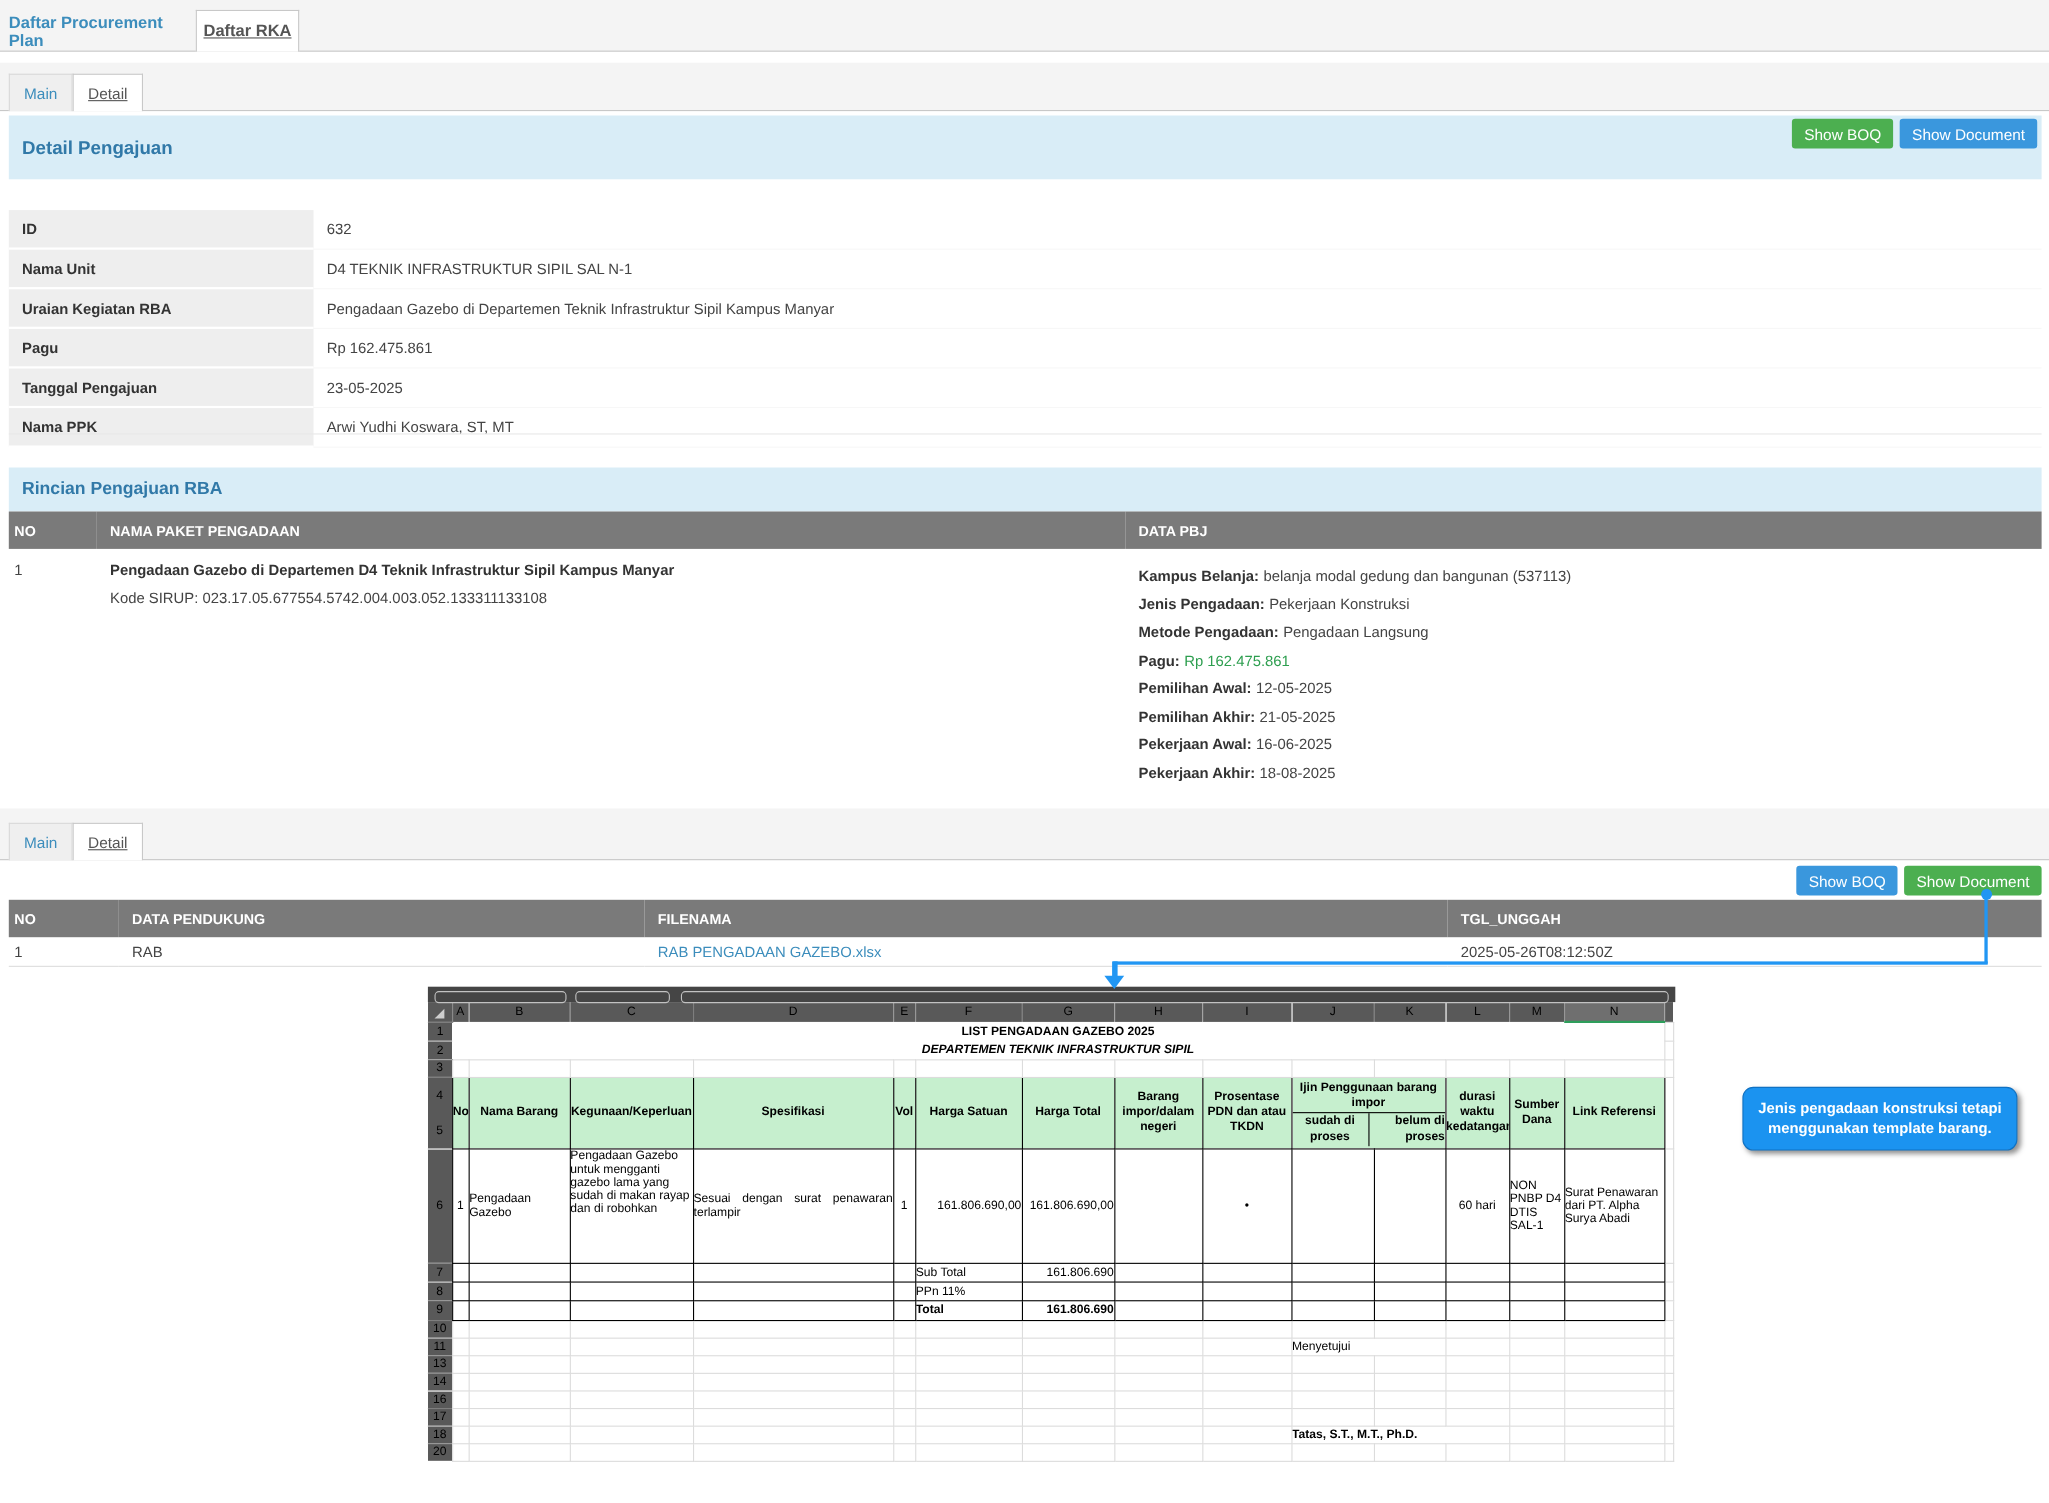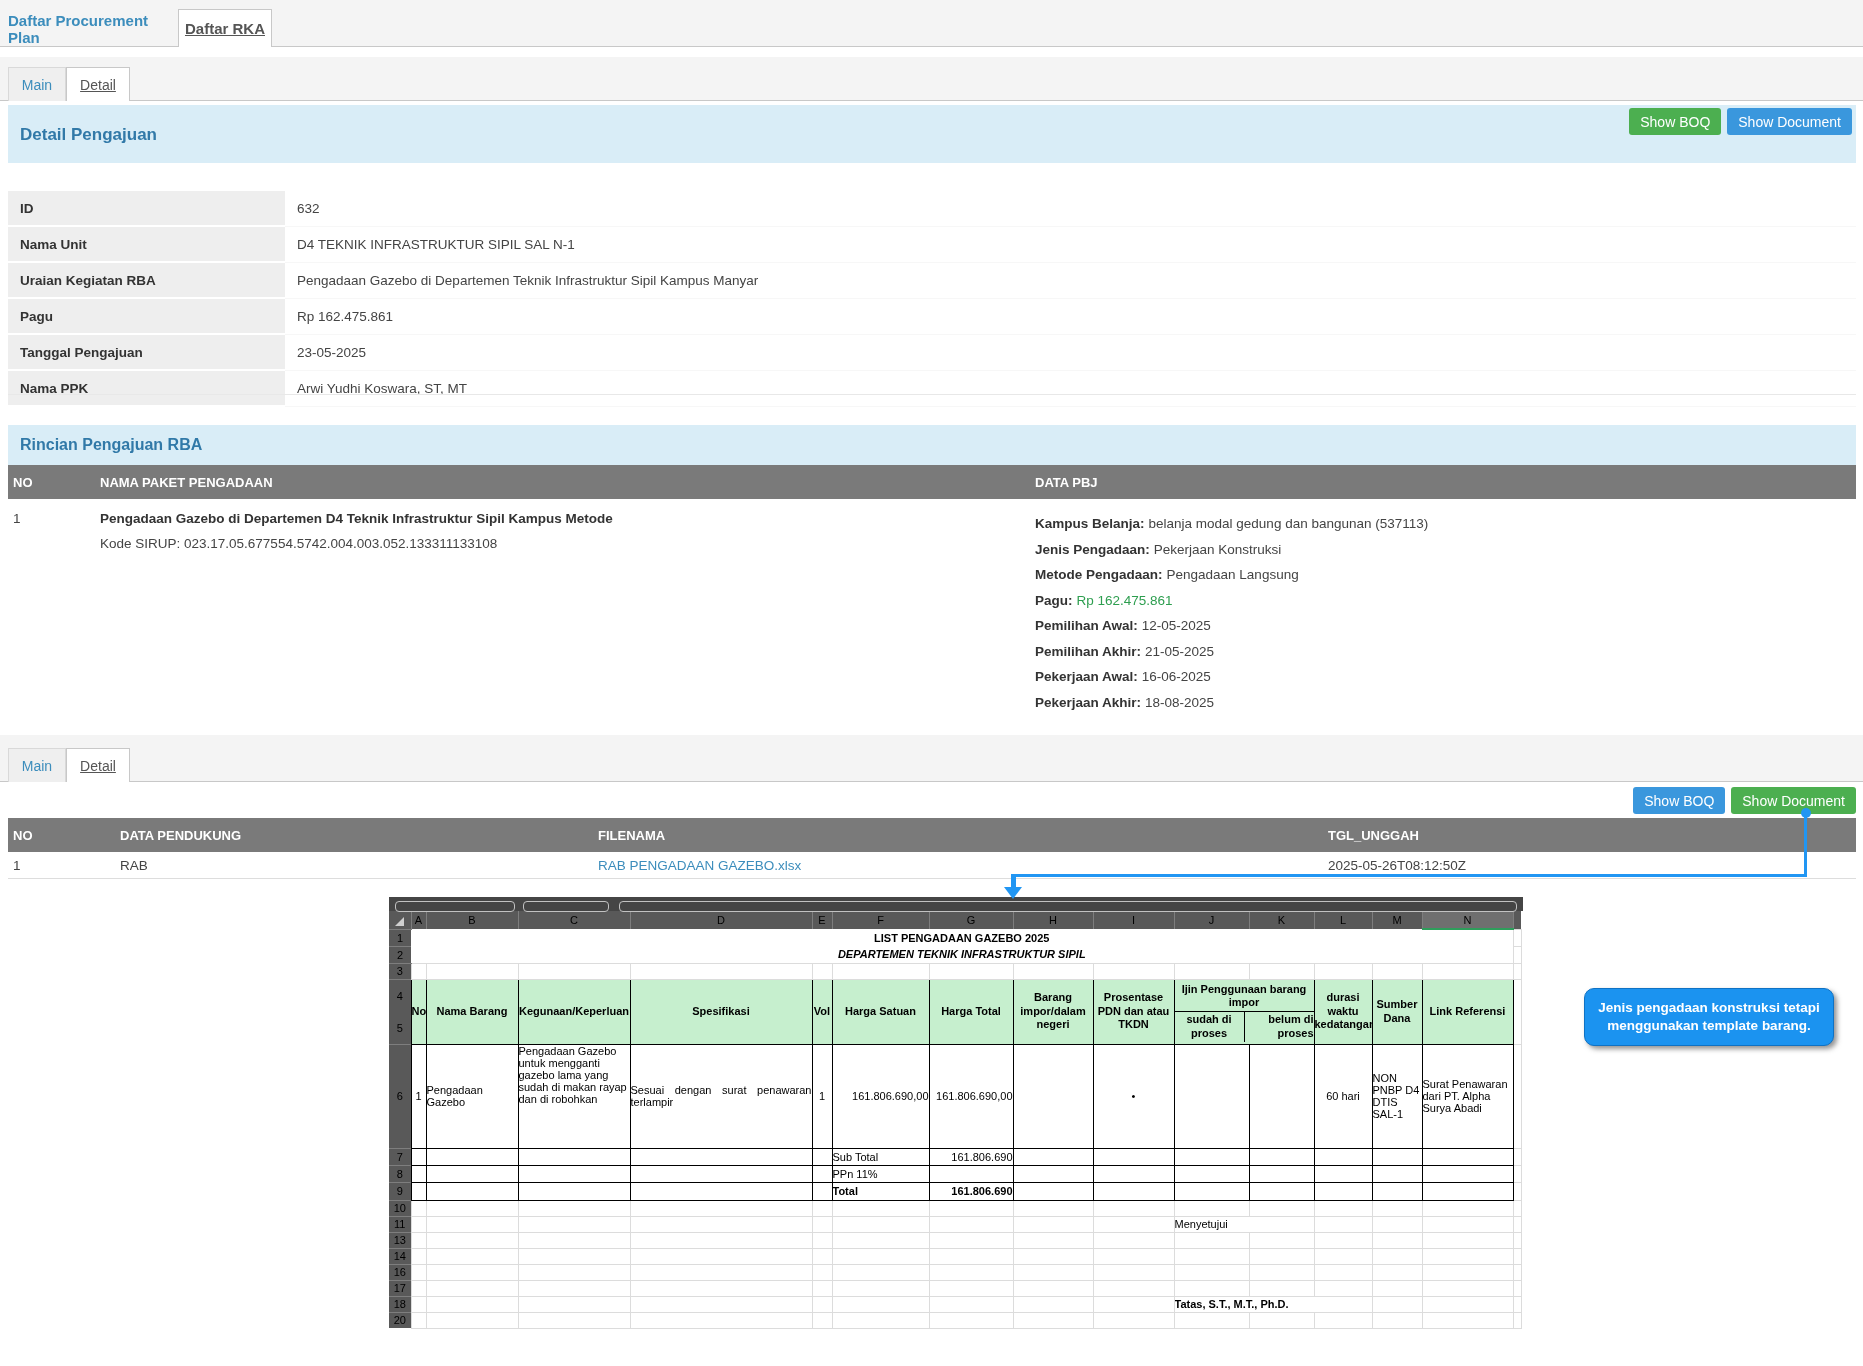--- a/index.html
+++ b/index.html
@@ -161,21 +161,21 @@
     </colgroup>
   <tbody>
       <tr>
     <th class="first">NO</th>
     <th>NAMA PAKET PENGADAAN</th>
     <th>DATA PBJ</th>
   </tr>
   <tr>
     <td class="first">1</td>
     <td>
-      <div class="paket-title">Pengadaan Gazebo di Departemen D4 Teknik Infrastruktur Sipil Kampus Metode</div>
+      <div class="paket-title">Pengadaan Gazebo di Departemen D4 Teknik Infrastruktur Sipil Kampus Manyar</div>
       <div class="kode">Kode SIRUP: 023.17.05.677554.5742.004.003.052.133311133108</div>
     </td>
     <td>
       <div class="pbj"><b>Kampus Belanja:</b><span>belanja modal gedung dan bangunan (537113)</span></div>
       <div class="pbj"><b>Jenis Pengadaan:</b><span>Pekerjaan Konstruksi</span></div>
       <div class="pbj"><b>Metode Pengadaan:</b><span>Pengadaan Langsung</span></div>
       <div class="pbj"><b>Pagu:</b><span class="green">Rp 162.475.861</span></div>
       <div class="pbj"><b>Pemilihan Awal:</b><span>12-05-2025</span></div>
       <div class="pbj"><b>Pemilihan Akhir:</b><span>21-05-2025</span></div>
       <div class="pbj"><b>Pekerjaan Awal:</b><span>16-06-2025</span></div>

